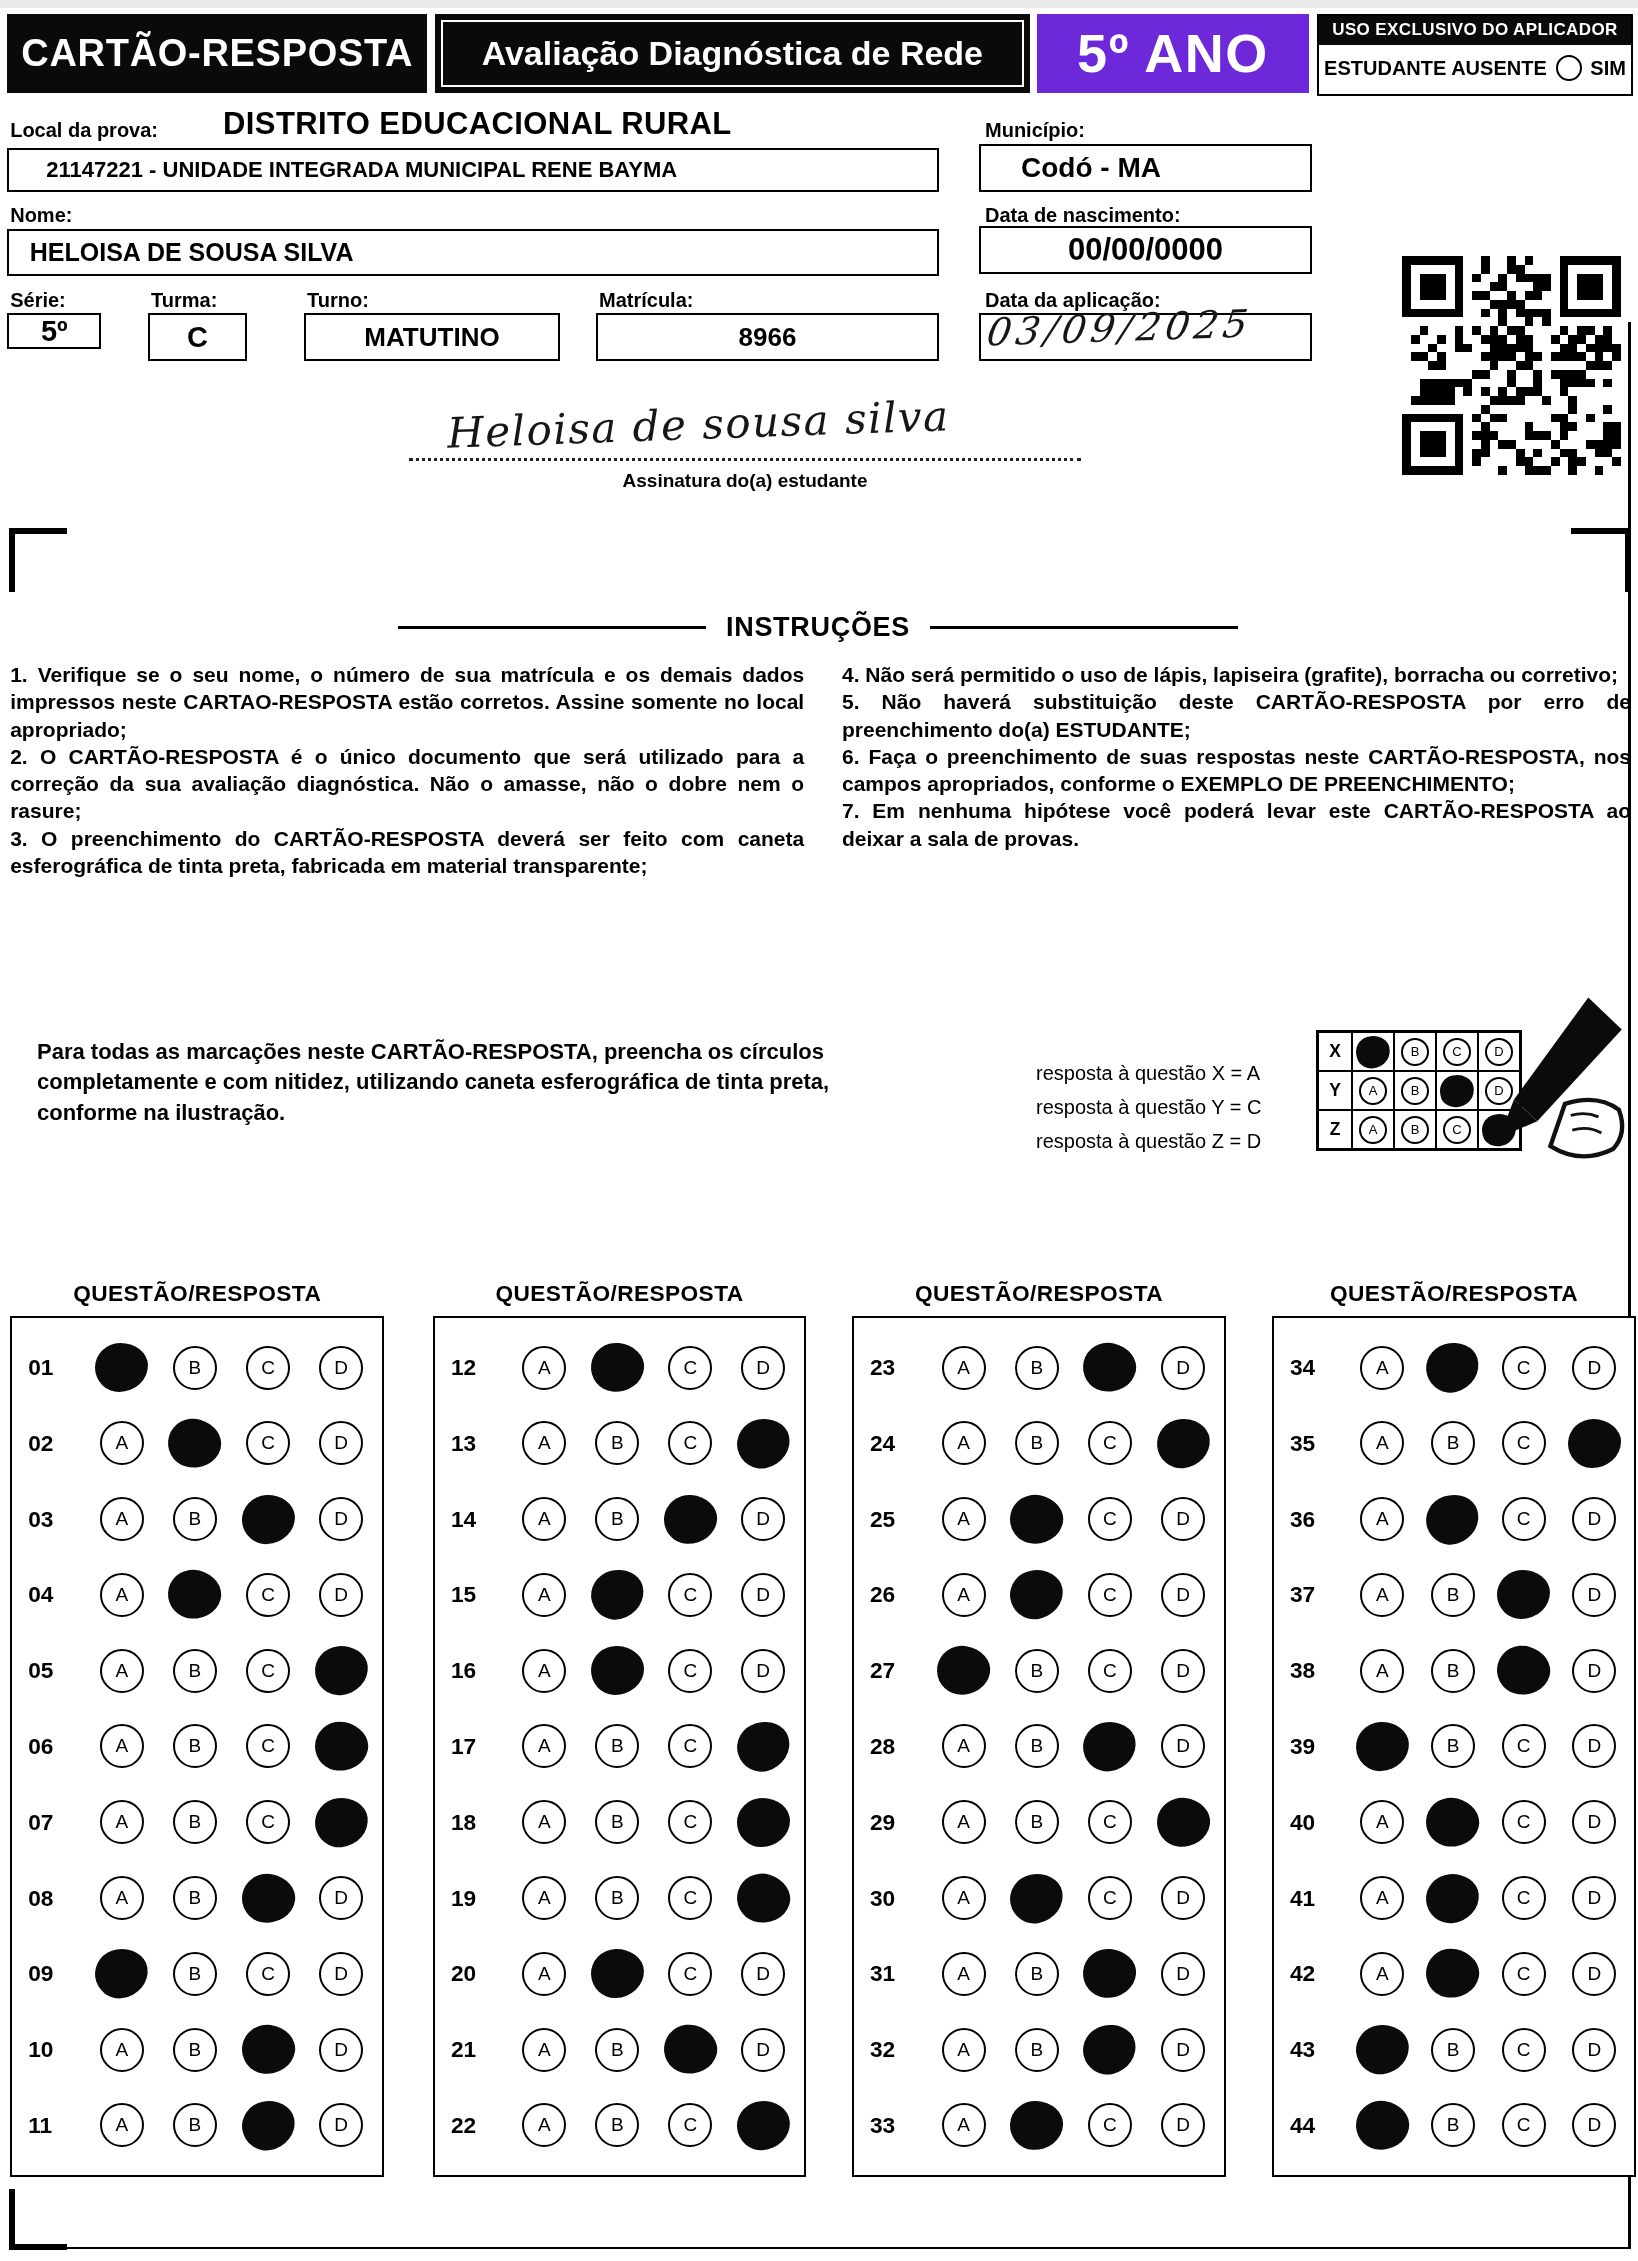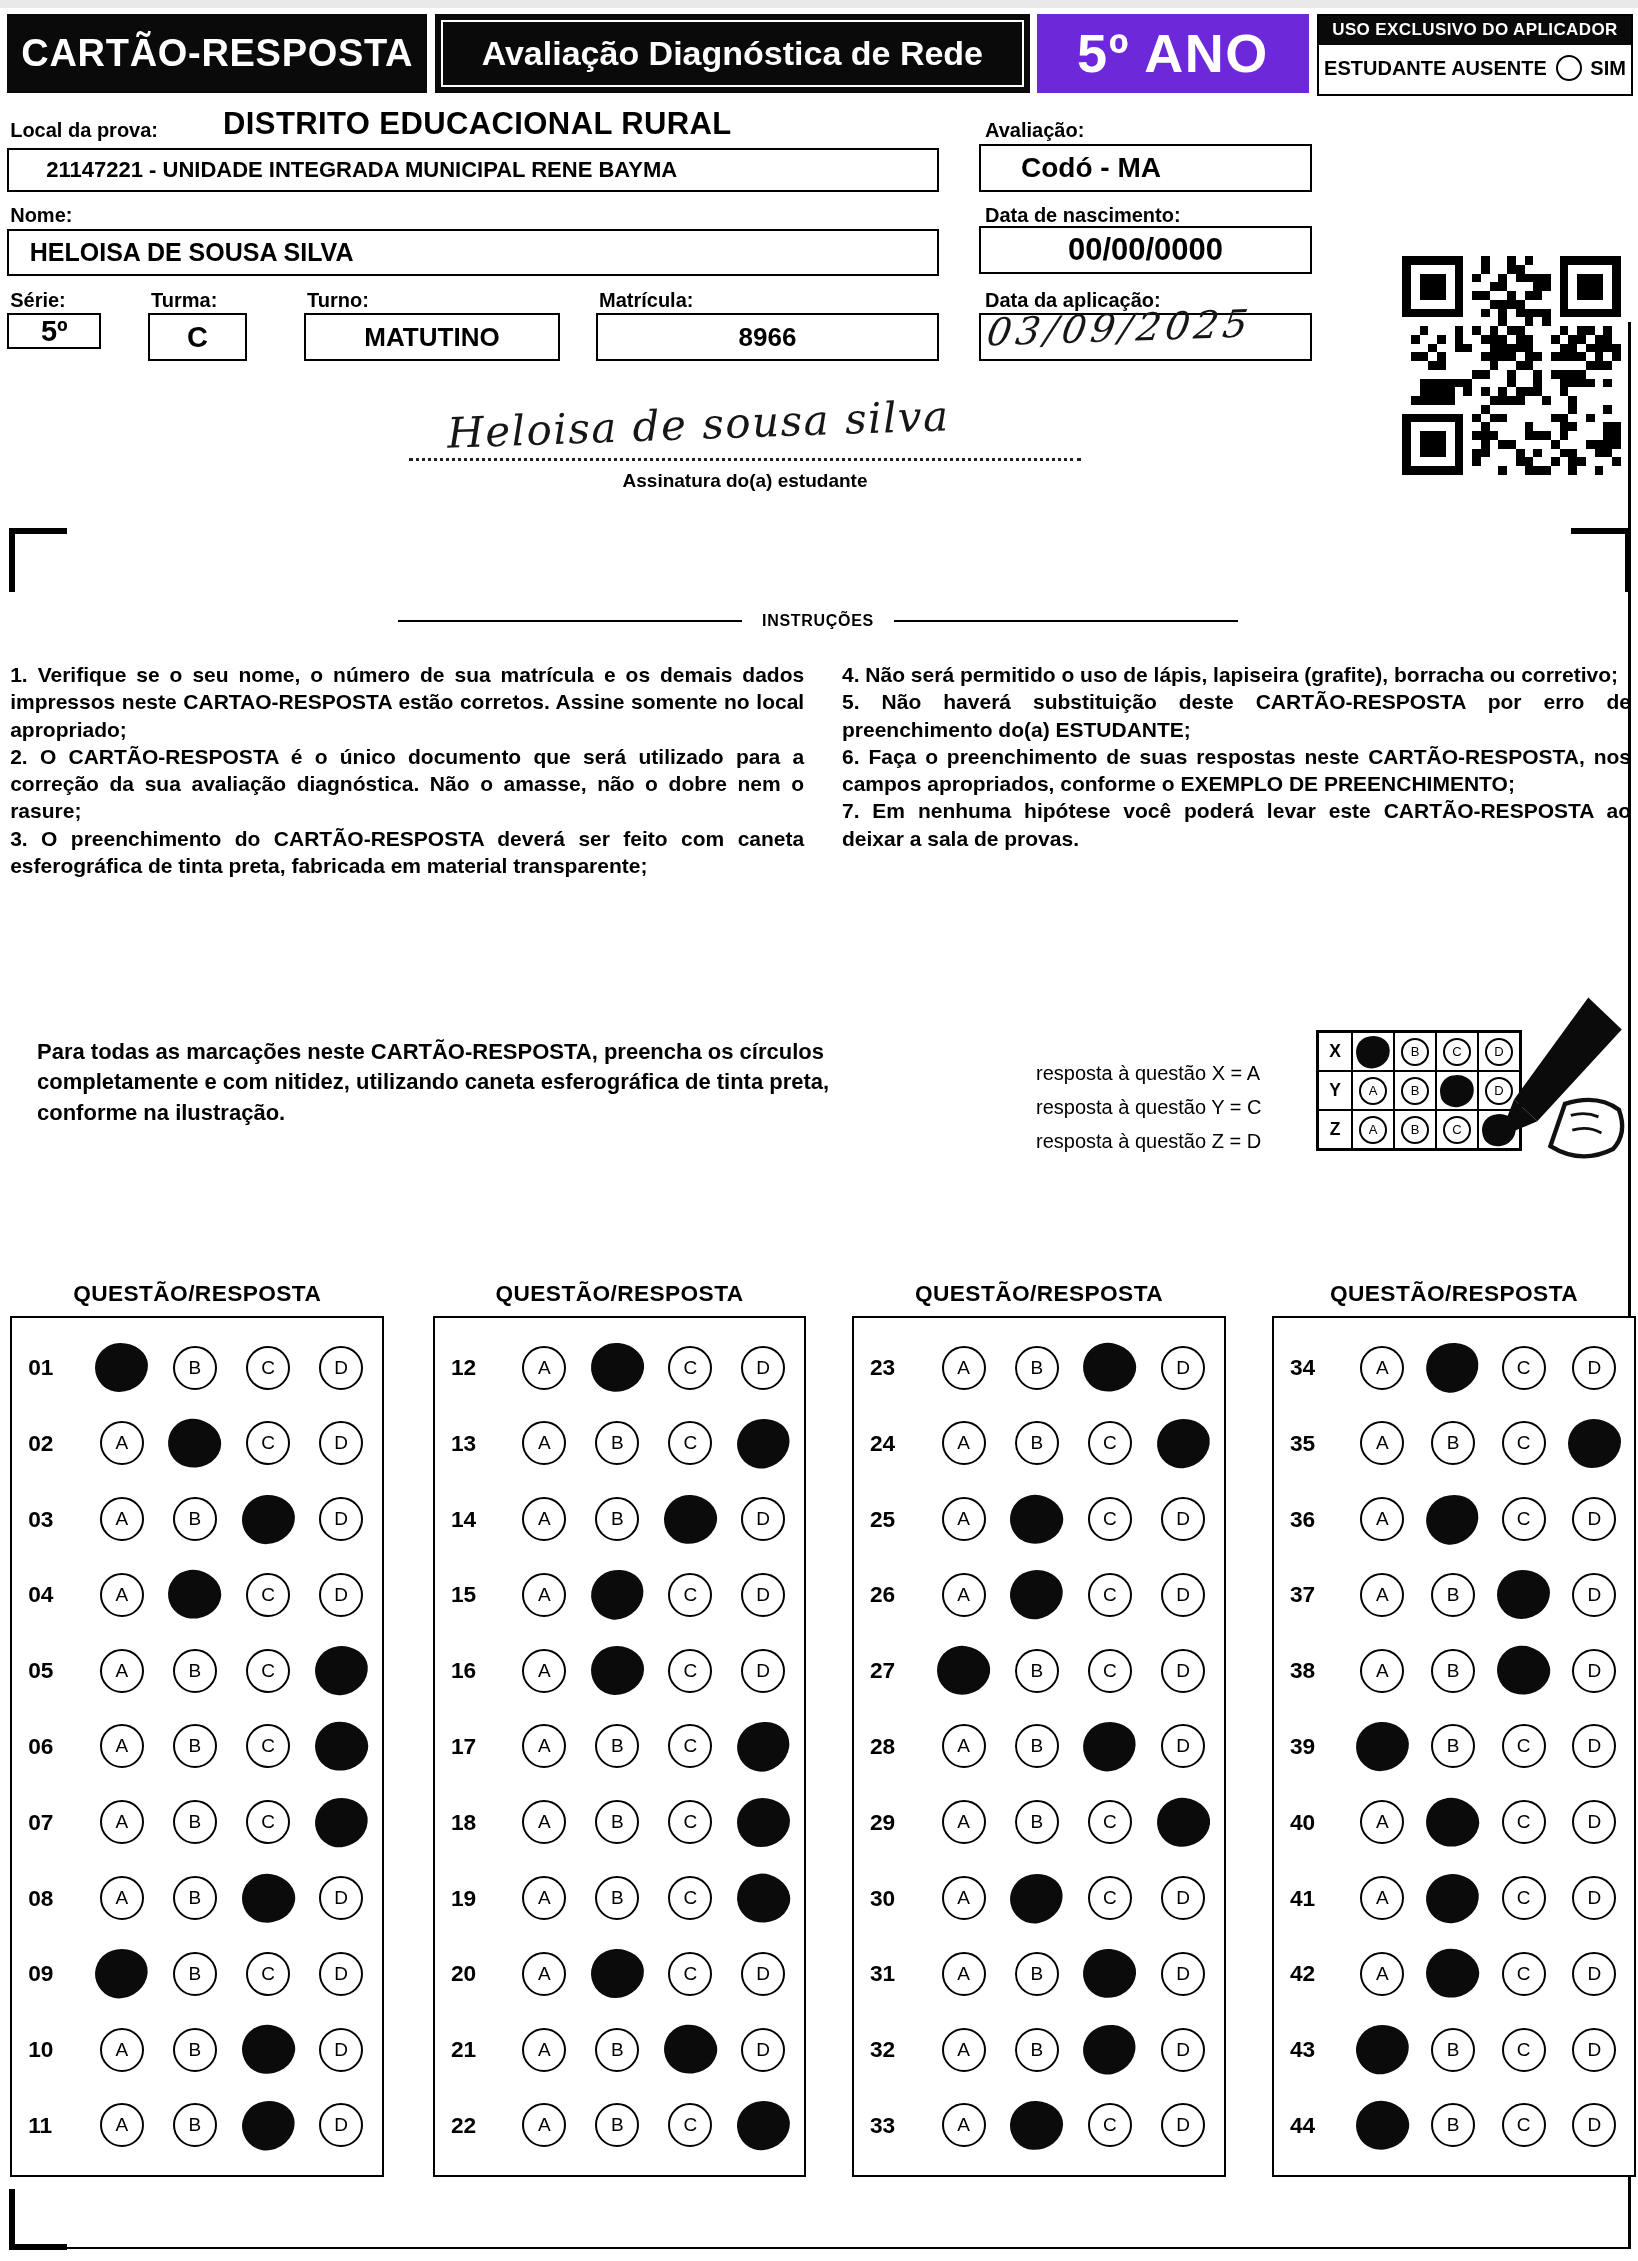--- a/index.html
+++ b/index.html
@@ -24,21 +24,21 @@
   .app-body{height:47px;display:flex;align-items:center;justify-content:center;gap:8.8px;font-size:20px;font-weight:bold}
   .absent-circle{width:26px;height:26px;border:2.2px solid #000;border-radius:50%;display:inline-block;flex:none}
 
   .lbl{font-weight:bold;font-size:20px;white-space:nowrap}
   .box{border:2.2px solid #000;display:flex;align-items:center;background:#fff}
   .val{font-weight:bold}
 
   .handwrite{font-family:"DejaVu Serif",serif;font-style:italic;color:#161616;white-space:nowrap}
   .dotline{border-bottom:3.7px dotted #222}
 
-  .inst-header{display:flex;align-items:center;gap:20px;font-weight:bold;font-size:16px;letter-spacing:0.7px}
+  .inst-header{display:flex;align-items:center;gap:20px;font-weight:bold;font-size:27px;letter-spacing:0.7px}
   .inst-header .line{flex:1;height:2.9px;background:#000}
   .inst{font-size:21px;font-weight:bold;line-height:1.3;text-align:justify}
   .note{font-size:22px;font-weight:bold;line-height:1.38}
   .ex-caption-line{font-size:20px;line-height:1.7;white-space:nowrap}
 
   .ex-grid{display:grid;grid-template-columns:34px repeat(4,42px);grid-auto-rows:39px;border:2.2px solid #000;background:#fff}
   .ex-cell{border:0.7px solid #000;display:flex;align-items:center;justify-content:center}
   .ex-label{font-weight:bold;font-size:17.5px}
   .ex-bubble{width:28px;height:28px;border:2.2px solid #000;border-radius:50%;
     display:flex;align-items:center;justify-content:center;font-size:13px}
@@ -82,21 +82,21 @@
     <div class="app-title">USO EXCLUSIVO DO APLICADOR</div>
     <div class="app-body">
       <span>ESTUDANTE AUSENTE</span>
       <span class="absent-circle"></span>
       <span>SIM</span>
     </div>
   </div>
 
   <div class="abs lbl" style="left:10.2px;top:111px">Local da prova:</div>
   <div class="abs val" style="left:223px;top:98px;font-size:31px;letter-spacing:0.4px">DISTRITO EDUCACIONAL RURAL</div>
-  <div class="abs lbl" style="left:985px;top:111px">Avaliação:</div>
+  <div class="abs lbl" style="left:985px;top:111px">Município:</div>
 
   <div class="abs box" style="left:7.3px;top:140px;width:932px;height:44px;padding-left:37px">
     <span class="val" style="font-size:22px">21147221 - UNIDADE INTEGRADA MUNICIPAL RENE BAYMA</span>
   </div>
   <div class="abs box" style="left:979px;top:136px;width:333px;height:48px;padding-left:40px">
     <span class="val" style="font-size:28px">Codó - MA</span>
   </div>
 
   <div class="abs lbl" style="left:10.2px;top:196px">Nome:</div>
   <div class="abs lbl" style="left:985px;top:196px">Data de nascimento:</div>

